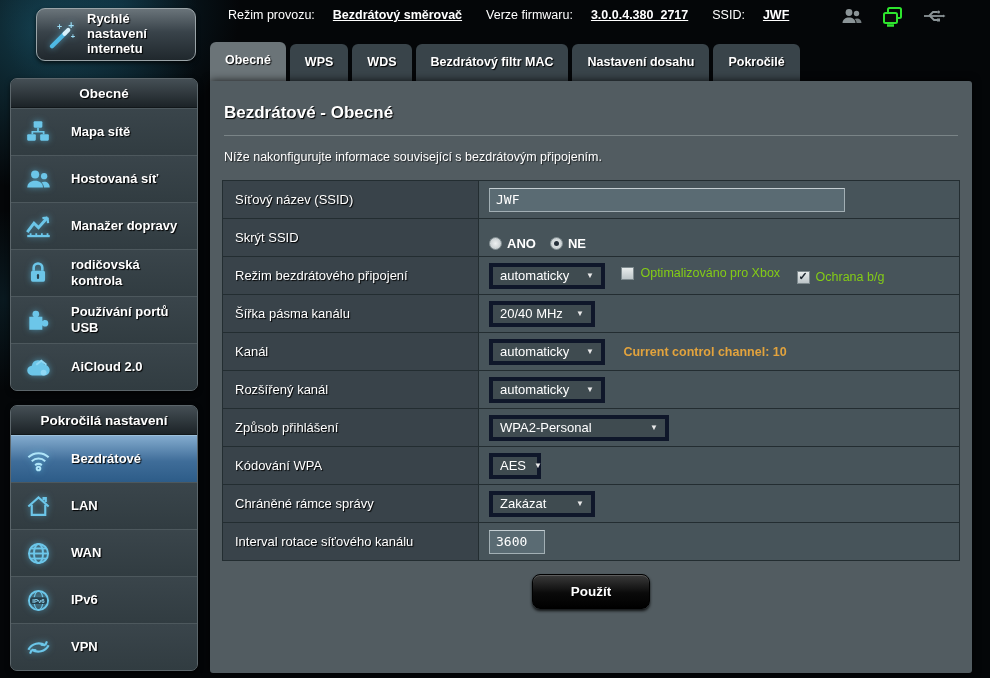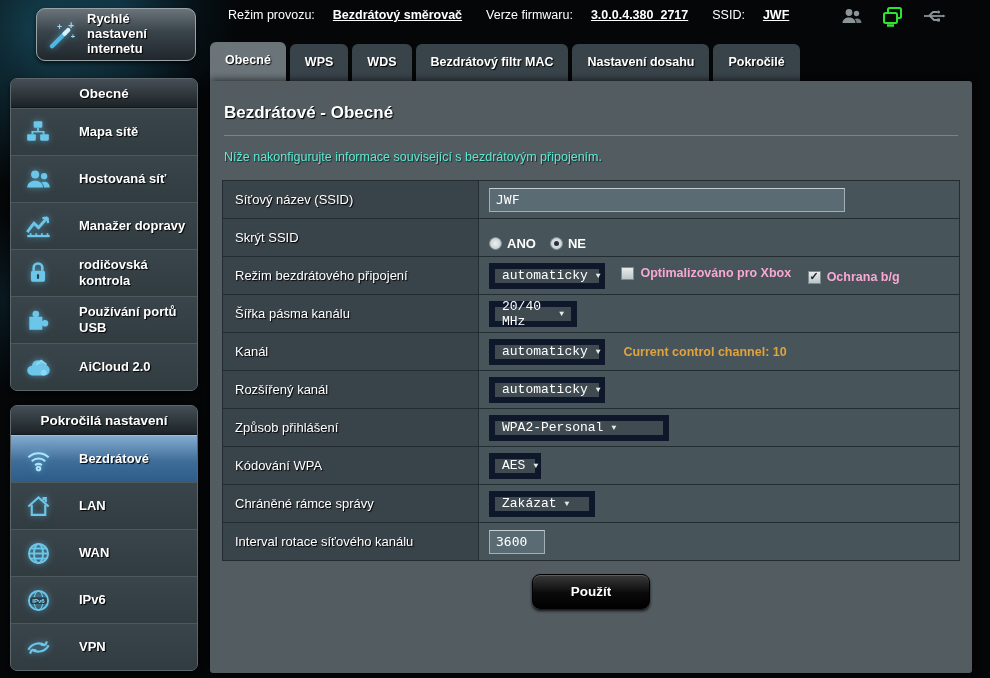--- a/index.html
+++ b/index.html
@@ -44,21 +44,21 @@
     background:#323d42; border:1px solid #5c666b; border-radius:7px;
     overflow:hidden; margin-bottom:14px; box-shadow:0 2px 5px rgba(0,0,0,.6);
   }
   .nav-header {
     height:29px; display:flex; align-items:center; justify-content:center;
     font-size:13.5px; font-weight:bold; color:#fff; text-shadow:1px 1px 1px #000;
     background:linear-gradient(#454f55, #1c2327);
     border-bottom:1px solid #11171a;
   }
   .nav-item {
-    min-height:47px; display:flex; align-items:center; gap:24px;
+    min-height:47px; display:flex; align-items:center; gap:16px;
     padding:4px 6px 4px 10px; cursor:pointer;
     background:linear-gradient(#3a454b, #313c41);
     border-top:1px solid #4d585d;
   }
   .nav-item:first-of-type { border-top:none; }
   .nav-item.selected {
     background:linear-gradient(#83abce, #3f6d99 55%, #2d5c88);
     border-top:1px solid #9dc0da;
   }
   .nav-icon { width:34px; height:30px; display:flex; align-items:center; justify-content:center; flex:0 0 34px;
@@ -77,40 +77,40 @@
 
   
   .panel {
     width:762px; height:592px; background:#525c61;
     border-radius:0 3px 3px 3px; padding:14px 12px 0 12px; position:relative;
     box-shadow:0 0 8px rgba(0,0,0,.8);
   }
   .page-title { font-size:17px; font-weight:bold; color:#fff; text-shadow:1px 1px 1px #000; margin:8px 0 12px 2px; }
   .title-divider { height:1px; background:#78828
 6; background:#7a8487; margin:0 2px 14px 2px; }
-  .page-desc { font-size:12.5px; color:#5eead4; margin:0 0 16px 2px; text-shadow:1px 1px 1px rgba(0,0,0,.6); }
+  .page-desc { font-size:12.5px; color:#ffffff; margin:0 0 16px 2px; text-shadow:1px 1px 1px rgba(0,0,0,.6); }
 
   
   table.form { width:100%; border-collapse:collapse; border:1px solid #232d31; }
   table.form td { border:1px solid #232d31; height:38px; }
   td.flabel {
     width:256px; background:#39434a; color:#fff; font-size:13px;
     padding-left:12px; text-shadow:1px 1px 1px #000;
   }
   td.fvalue { background:#47545a; padding-left:10px; position:relative; }
 
   input.txt {
     background:#5a6b73; border:1px solid #a2afb4; border-top-color:#c4ced2;
     color:#fff; font-family:"DejaVu Sans Mono", monospace; font-size:13px;
     height:24px; padding:0 6px; outline:none;
   }
   .sel {
-    display:inline-flex; align-items:center; justify-content:flex-start;
-    background:#3f4b50; border:6px solid #0f172a; color:#fff;
-    font-family:Liberation Mono, monospace; font-size:13px;
+    display:inline-flex; align-items:center; justify-content:space-between;
+    background:#3f4b50; border:4px solid #0f172a; color:#fff;
+    font-family:Liberation Sans, sans-serif; font-size:13px;
     height:26px; padding:0 7px; cursor:pointer; vertical-align:middle;
   }
   .sel .arrow { font-size:8px; color:#e8e8e8; margin-left:8px; }
 
   .radio-group { display:flex; align-items:center; gap:14px;margin-top:12px; }
   .radio-opt { display:flex; align-items:center; gap:5px; cursor:pointer; }
   .radio {
     width:13px; height:13px; border-radius:50%;
     background:radial-gradient(#eef1f2, #b9c2c5); border:1px solid #7e8a8e;
     display:inline-block; position:relative;
@@ -121,21 +121,21 @@
   }
   .radio-lbl { font-size:13px; font-weight:bold; color:#fff; }
 
   .chk-opt { display:inline-flex; align-items:center; gap:6px; cursor:pointer; margin-left:12px; }
   .chk {
     width:13px; height:13px; background:linear-gradient(#e8ecec,#bcc5c8);
     border:1px solid #7e8a8e; display:inline-flex; align-items:center; justify-content:center;
     font-size:11px; color:#1d2730; font-weight:bold;
   }
   .chk.on::after { content:"✓"; margin-top:-2px; }
-  .chk-lbl { font-size:12.5px; font-weight:bold; color:#f9a8d4;text-align:right; }
+  .chk-lbl { font-size:12.5px; font-weight:normal; color:#84cc16;text-align:right; }
   .note { font-size:12.5px; font-weight:bold; color:#e2a33d; margin-left:14px; }
 
   .redacted-smudge {
     position:absolute; left:2px; top:-2px; width:235px; height:34px; z-index:5;
     background:
       radial-gradient(ellipse 60% 55% at 22% 45%, rgba(255,255,255,.97), rgba(255,255,255,.7) 55%, transparent 78%),
       radial-gradient(ellipse 55% 45% at 62% 55%, rgba(255,255,255,.9), transparent 75%);
     filter:blur(2.5px); pointer-events:none;
   }
 
@@ -396,21 +396,21 @@
             <span class="chk-opt">
               <span class="chk on"></span>
               <span class="chk-lbl">Ochrana b/g</span>
             </span>
           </td>
         </tr>
 
         <tr>
           <td class="flabel">Šířka pásma kanálu</td>
           <td class="fvalue">
-            <span class="sel" style="width:88px">
+            <span class="sel" style="width:106px">
               <span>20/40 MHz</span>
               <span class="arrow">▼</span>
             </span>
           </td>
         </tr>
 
         <tr>
           <td class="flabel">Kanál</td>
           <td class="fvalue">
             <span class="sel" style="width:116px">

